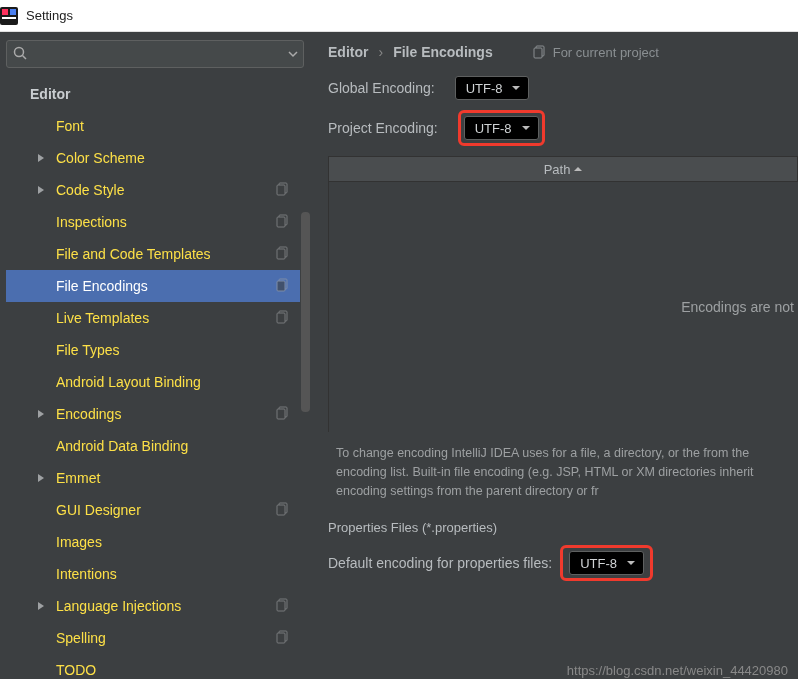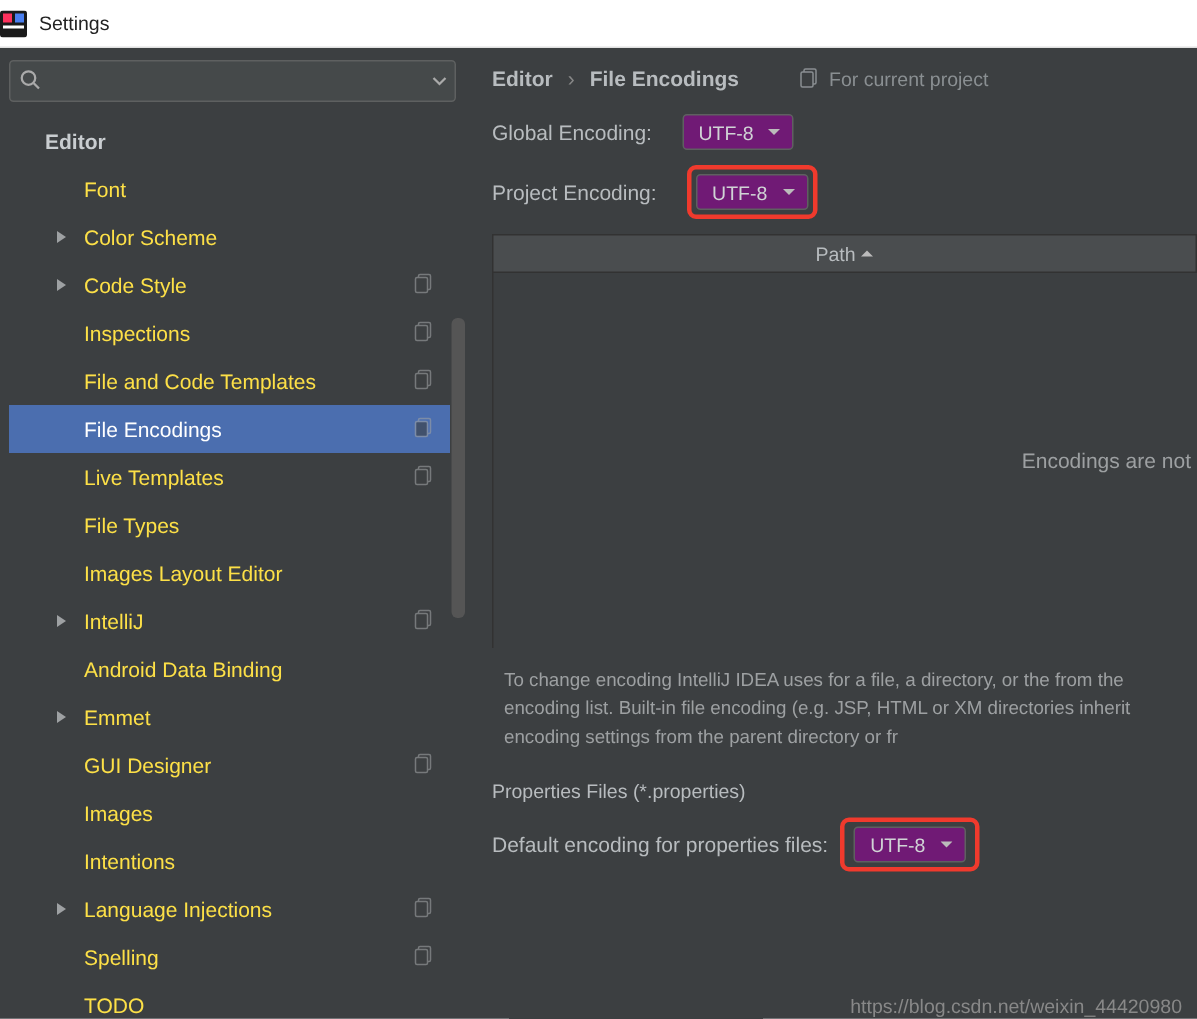--- a/index.html
+++ b/index.html
@@ -30,21 +30,21 @@
 .scrollbar { position: absolute; right: 0; top: 180px; width: 9px; height: 200px; background: #555; border-radius: 4px; }
 
 .content { flex: 1; background: #3c3f41; padding: 12px 0 0 18px; color: #b8bcbf; position: relative; overflow: hidden; }
 .breadcrumb { display: flex; align-items: center; gap: 10px; font-size: 14px; margin-bottom: 16px; }
 .breadcrumb .bc { color: #b8bcbf; font-weight: bold; }
 .breadcrumb .sep { color: #888; }
 .breadcrumb .hint { margin-left: 30px; color: #8a8f92; font-size: 13px; display: flex; align-items: center; gap: 6px; }
 
 .row { display: flex; align-items: center; gap: 20px; margin-bottom: 10px; font-size: 14px; }
 .row label { color: #b8bcbf; }
-.combo { display: inline-flex; align-items: center; gap: 8px; background: #701a75; border: 1px solid #5e6060; border-radius: 3px; padding: 2px 8px 2px 10px; color: #d0d3d5; font-size: 13px; height: 24px; }
+.combo { display: inline-flex; align-items: center; gap: 8px; background: #000000; border: 1px solid #5e6060; border-radius: 3px; padding: 2px 8px 2px 10px; color: #d0d3d5; font-size: 13px; height: 24px; }
 .combo .tri { margin-left: 2px; }
 .highlight { border: 3px solid #f03a2d; border-radius: 6px; padding: 3px; }
 
 .path-header { margin-top: 6px; background: #4a4d4f; border: 1px solid #323232; height: 26px; display: flex; align-items: center; justify-content: center; color: #b8bcbf; font-size: 13px; gap: 4px; }
 .empty-area { height: 250px; background: #3c3f41; border-left: 1px solid #323232; display: flex; align-items: center; justify-content: flex-end; color: #9da0a2; font-size: 14px; padding-right: 0; }
 .empty-area span { margin-right: 4px; }
 
 .info-text { font-size: 12.5px; color: #9da0a2; line-height: 1.5; padding: 12px 0 14px 8px; }
 .section-label { font-size: 13px; color: #b8bcbf; margin: 6px 0 10px 0; }
 .bottom-row { display: flex; align-items: center; gap: 8px; font-size: 14px; color: #b8bcbf; }
@@ -148,29 +148,29 @@
               <svg width="14" height="14" viewBox="0 0 14 14">
                 <rect x="3" y="1" width="8" height="10" rx="1" stroke="#9ea1a3" fill="none"></rect>
                 <rect x="1" y="3" width="8" height="10" rx="1" stroke="#9ea1a3" fill="#3c3f41"></rect>
               </svg>
             </span>
           </div>
           <div class="tree-item child lvl2">
             <span>File Types</span>
           </div>
           <div class="tree-item child lvl2">
-            <span>Images Layout Editor</span>
-          </div>
-          <div class="tree-item child lvl2">
-            <span class="arrow">
-              <svg width="10" height="10" viewBox="0 0 10 10">
-                <path d="M2 1 L8 5 L2 9 Z" fill="#9ea1a3"></path>
-              </svg>
-            </span>
-            <span>IntelliJ</span>
+            <span>Android Layout Binding</span>
+          </div>
+          <div class="tree-item child lvl2">
+            <span class="arrow">
+              <svg width="10" height="10" viewBox="0 0 10 10">
+                <path d="M2 1 L8 5 L2 9 Z" fill="#9ea1a3"></path>
+              </svg>
+            </span>
+            <span>Encodings</span>
             <span class="copy-ic">
               <svg width="14" height="14" viewBox="0 0 14 14">
                 <rect x="3" y="1" width="8" height="10" rx="1" stroke="#9ea1a3" fill="none"></rect>
                 <rect x="1" y="3" width="8" height="10" rx="1" stroke="#9ea1a3" fill="#3c3f41"></rect>
               </svg>
             </span>
           </div>
           <div class="tree-item child lvl2">
             <span>Android Data Binding</span>
           </div>

